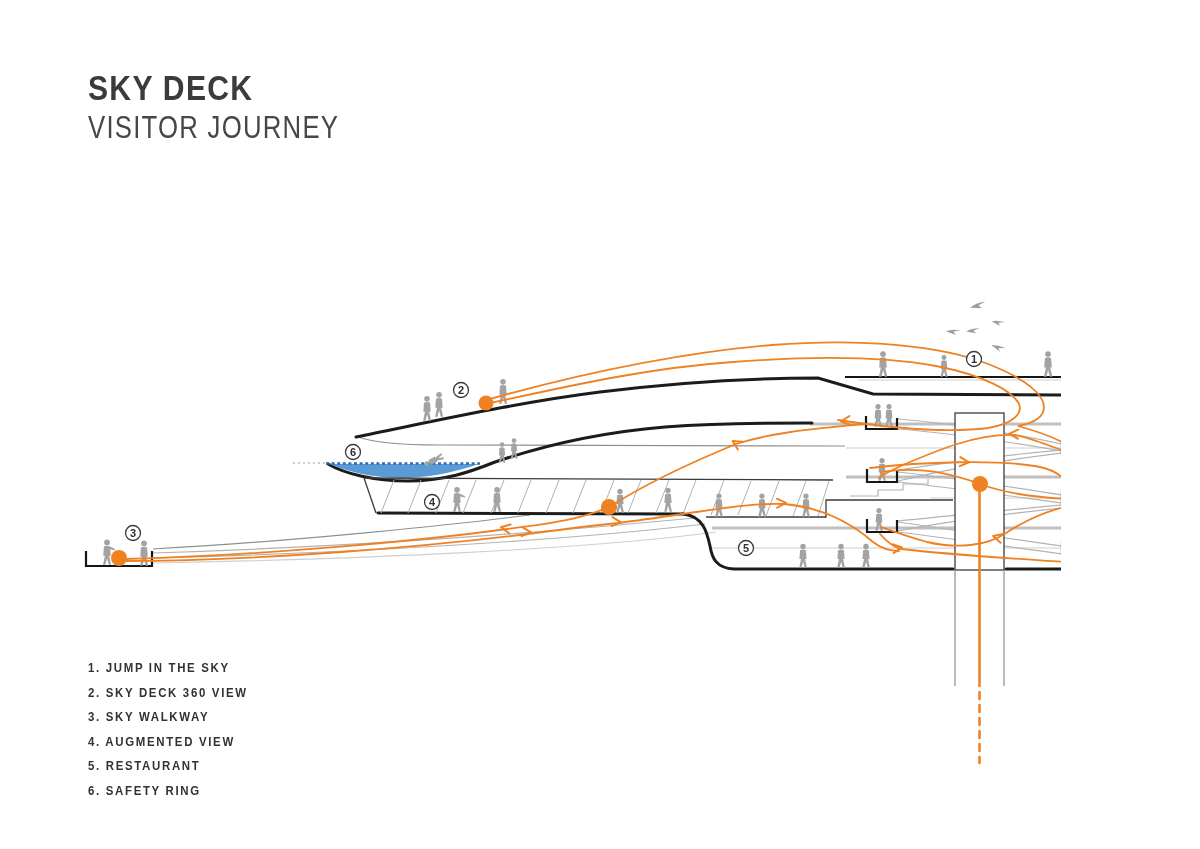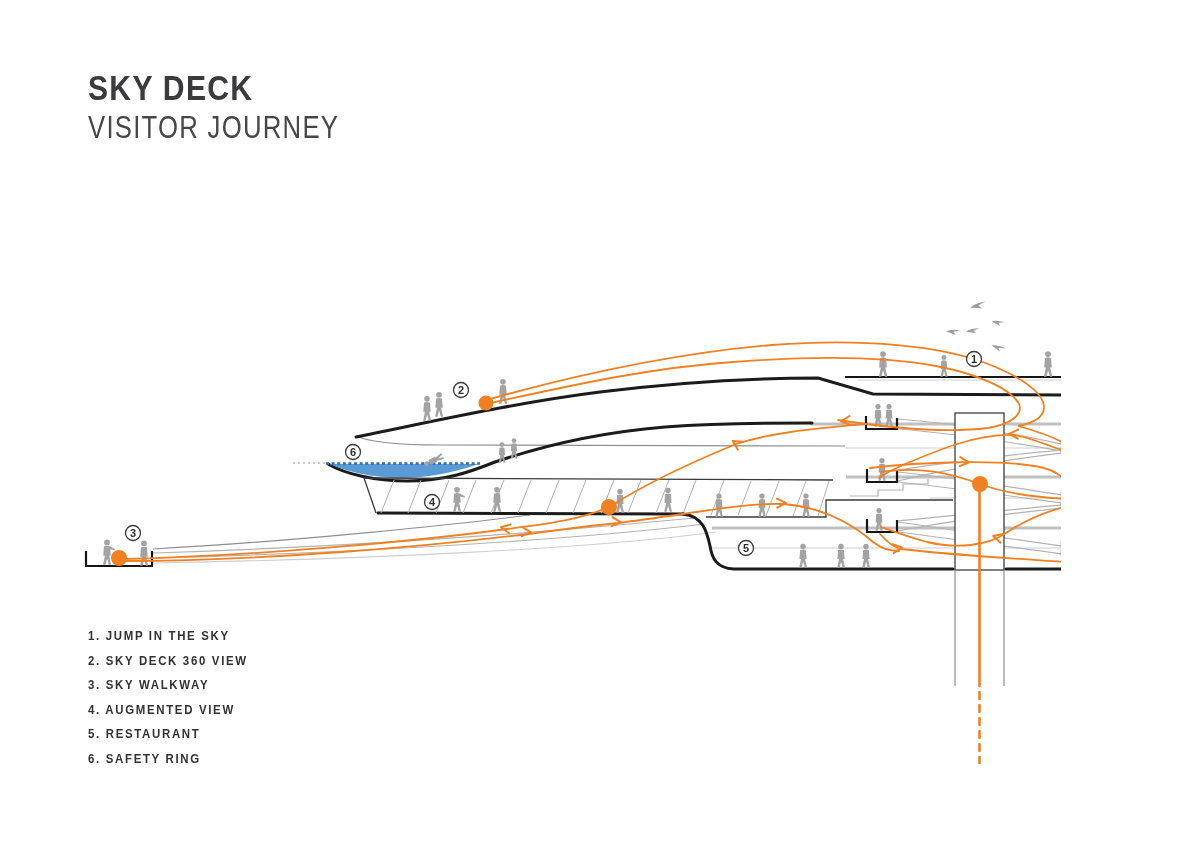--- a/index.html
+++ b/index.html
@@ -7,21 +7,21 @@
     --ink:#1B1B1B; --gray:#BDBDBD; --gray-light:#D6D6D6; --text:#3B3B3D;
   }
   html,body{margin:0;padding:0;background:#ffffff;}
   .canvas{position:relative;width:1061px;height:849px;background:#fff;overflow:hidden;
           font-family:Liberation Sans, sans-serif;}
   .title-block{position:absolute;left:88px;top:70px;}
   .title-main{font-size:35px;font-weight:700;letter-spacing:1.5px;color:var(--text);
               transform:scaleX(.86);transform-origin:left top;white-space:nowrap;line-height:1.0;}
   .title-sub{font-size:31px;font-weight:400;letter-spacing:1.5px;color:#47474a;
              transform:scaleX(.83);transform-origin:left top;white-space:nowrap;line-height:1.0;margin-top:7px;}
-  .legend{position:absolute;left:88px;top:627px;}
+  .legend{position:absolute;left:88px;top:659px;}
   .legend-item{font-size:13px;font-weight:700;letter-spacing:1.9px;color:#323235;
                transform:scaleX(.88);transform-origin:left top;white-space:nowrap;height:24.5px;line-height:17px;}
   svg{position:absolute;left:0;top:0;}
   .k3{stroke:var(--ink);stroke-width:3;fill:none;stroke-linecap:round;}
   .k2{stroke:#151515;stroke-width:2.2;fill:none;stroke-linecap:butt;}
   .k1{stroke:#3a3a3a;stroke-width:1.3;fill:none;}
   .g3{stroke:#c0c0c0;stroke-width:3;fill:none;}
   .g1{stroke:#cfcfcf;stroke-width:1.1;fill:none;}
   .gm{stroke:#b3b3b3;stroke-width:1.2;fill:none;}
   .gd{stroke:#8f8f8f;stroke-width:1.2;fill:none;}

